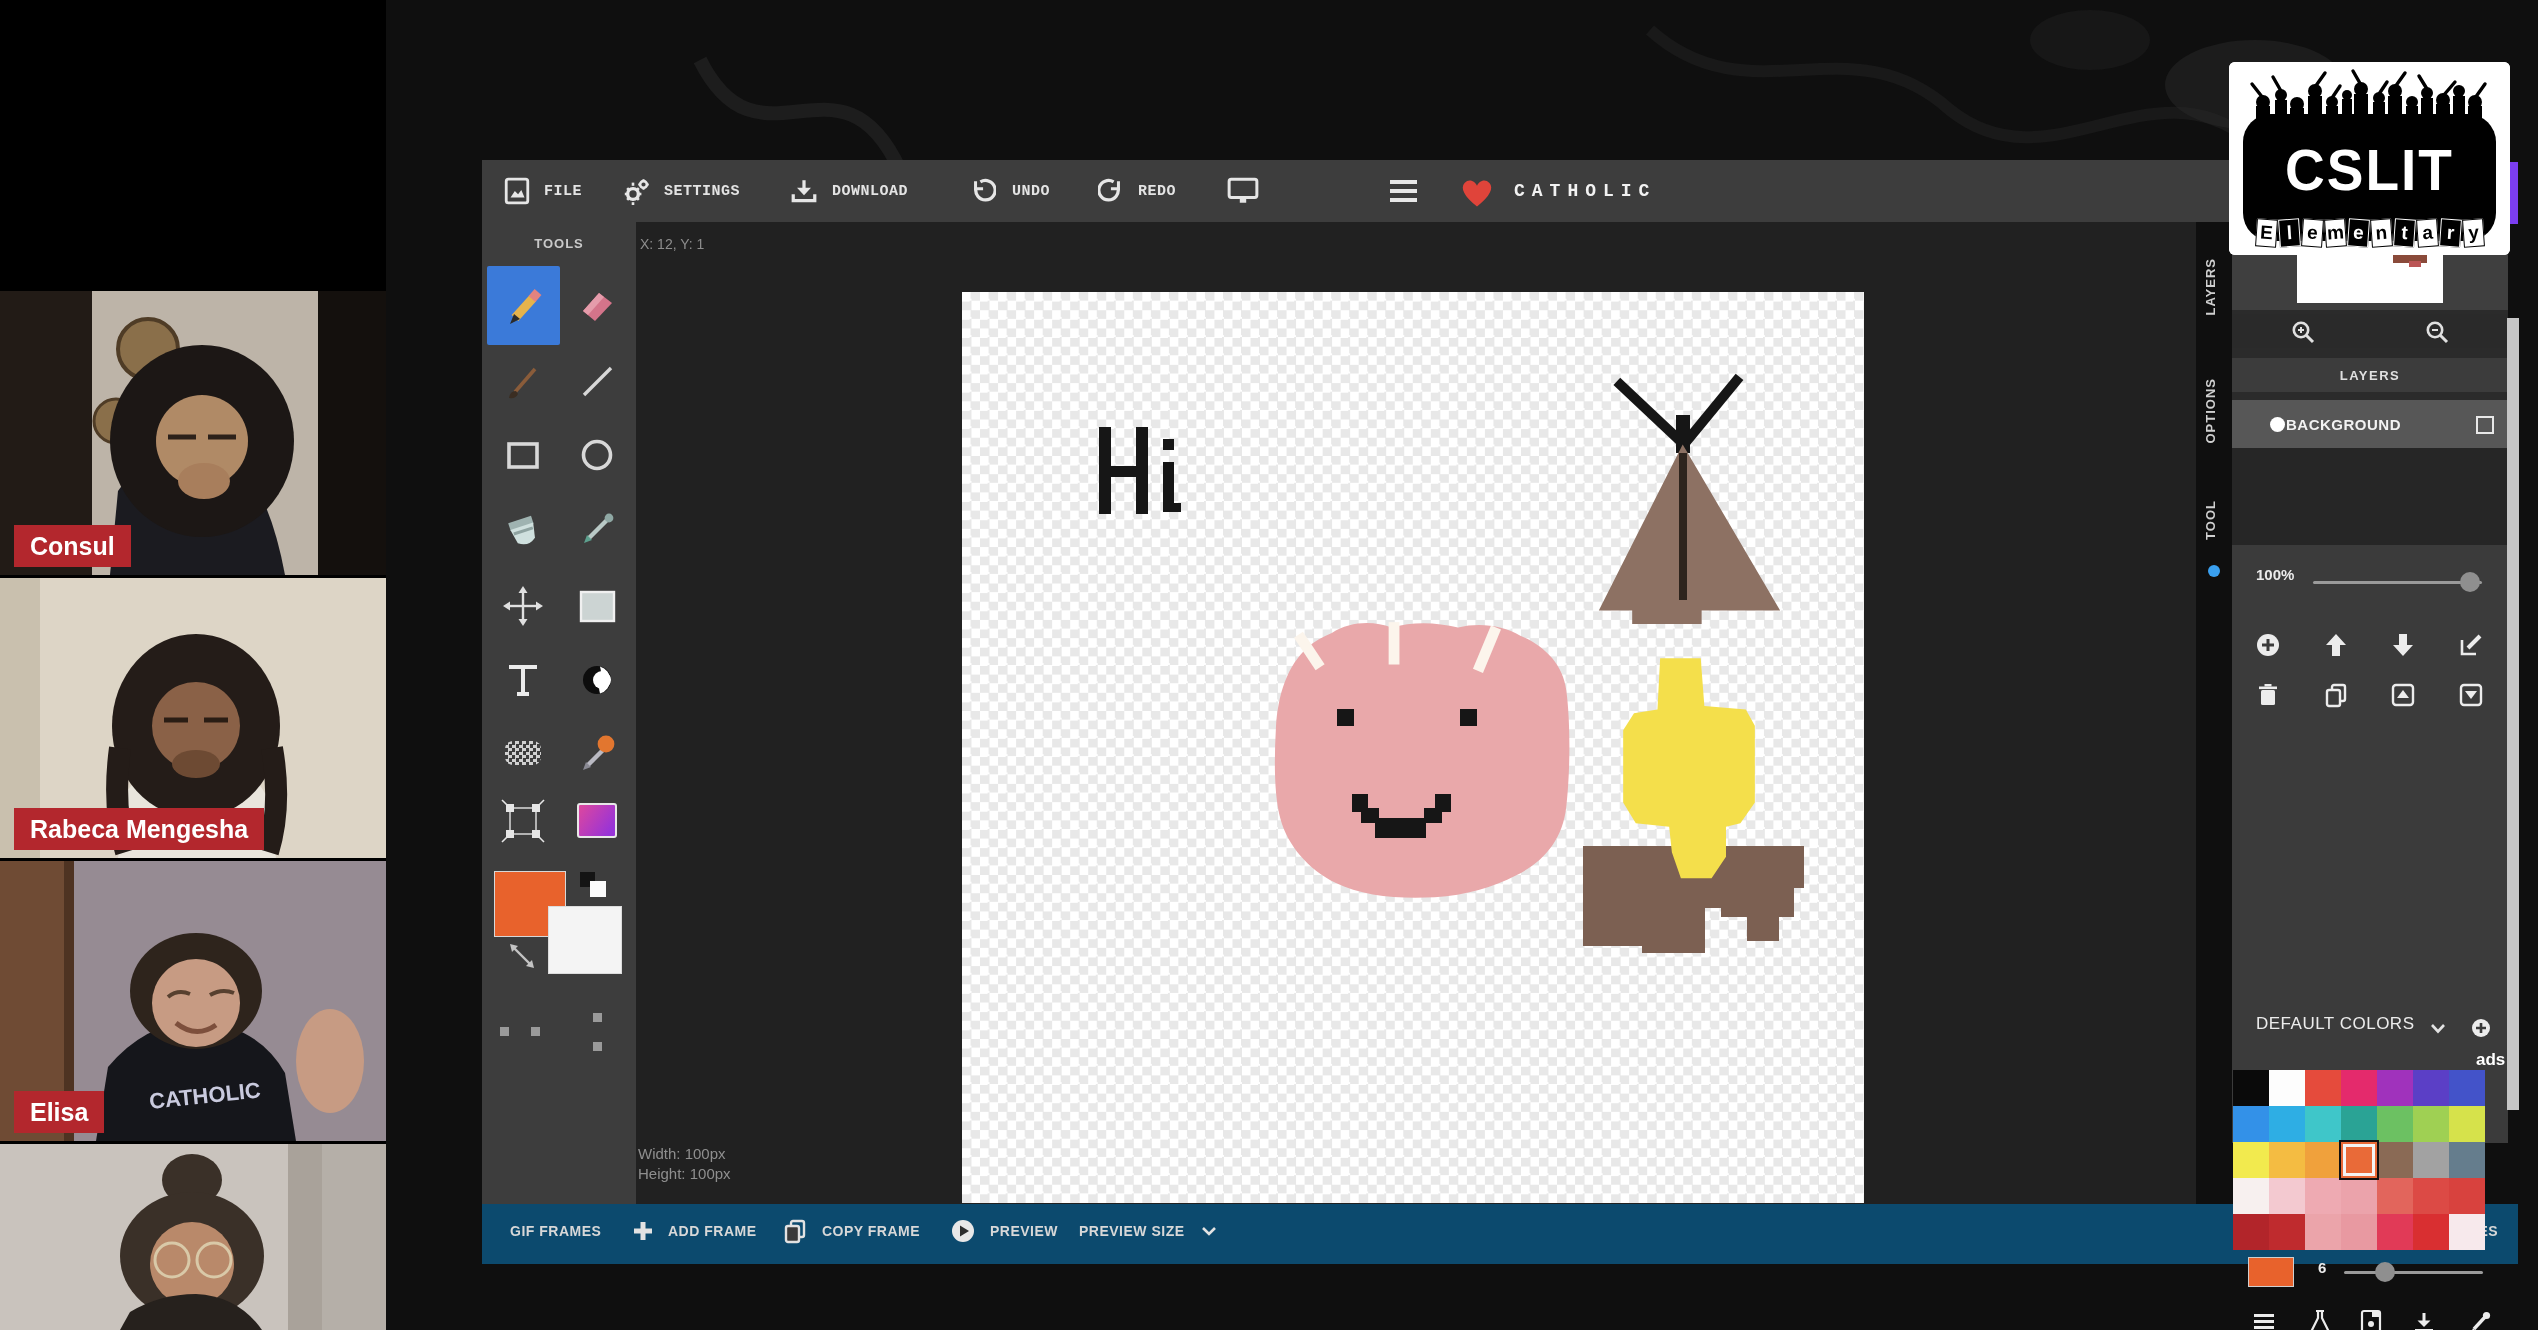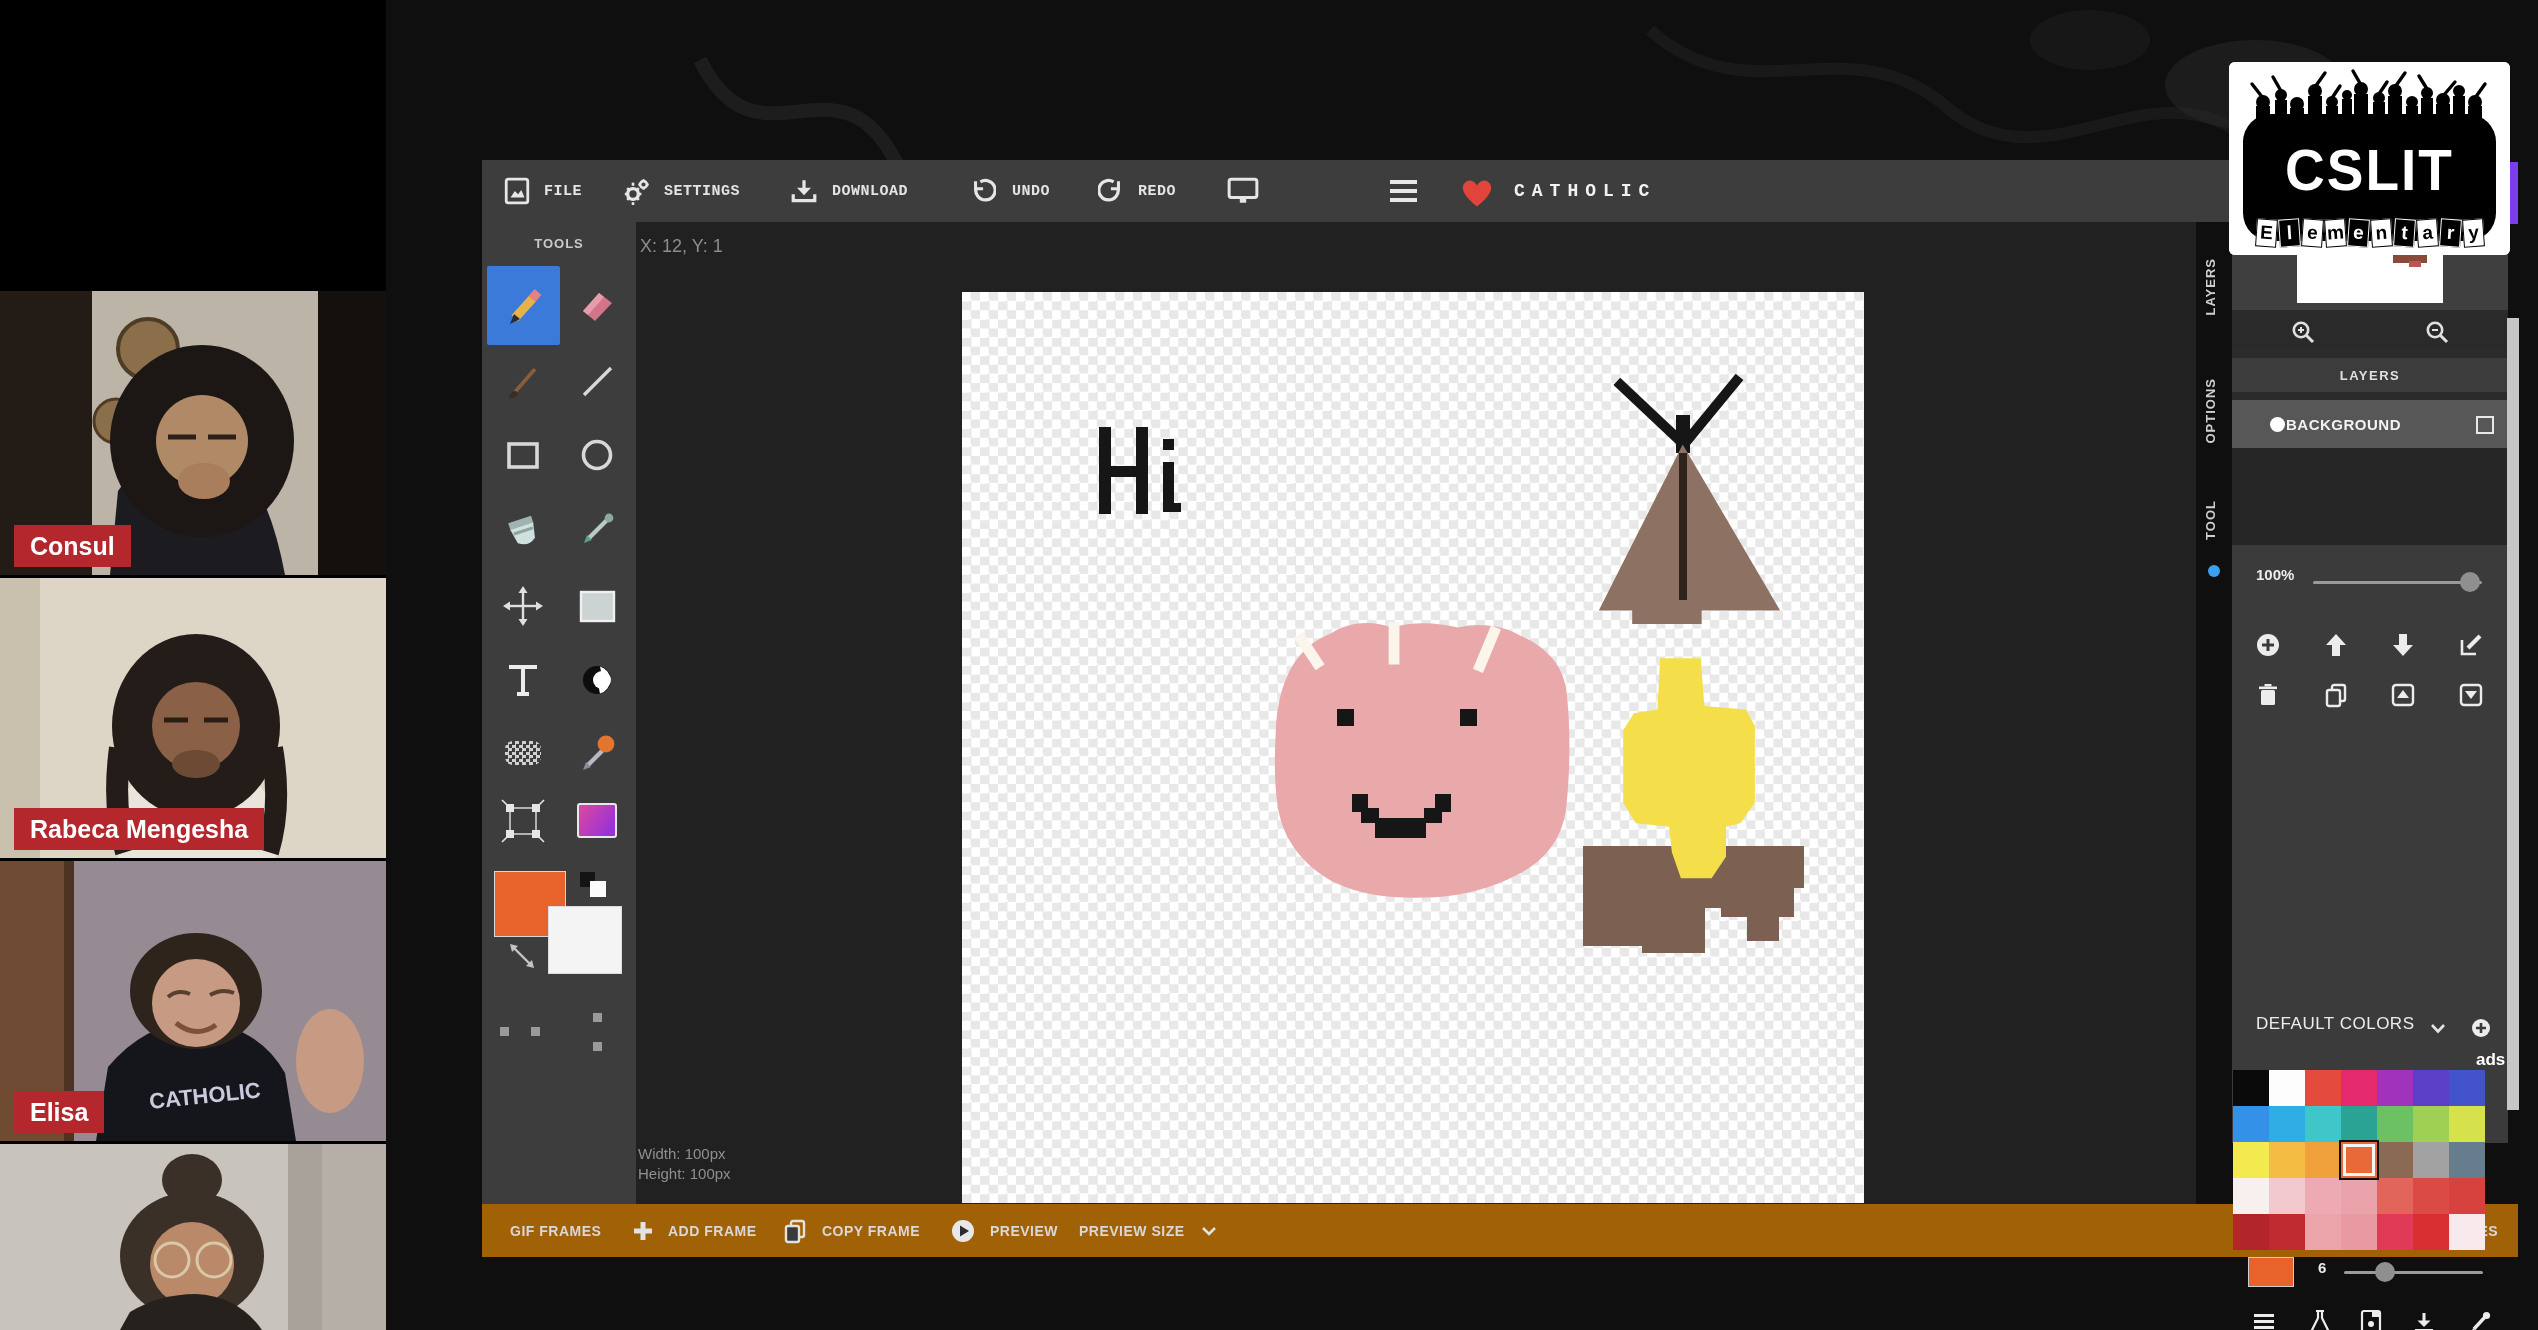--- a/index.html
+++ b/index.html
@@ -30,26 +30,26 @@
                  display:flex;align-items:center;justify-content:center;}
   .swatch-primary{position:absolute;left:12px;top:649px;width:70px;height:64px;background:#e8622c;
                   border:1px solid #d8d8d8;}
   .swatch-secondary{position:absolute;left:66px;top:684px;width:72px;height:66px;background:#f4f4f4;
                     border:1px solid #dcdcdc;}
   .dot{position:absolute;width:9px;height:9px;background:#9a9a9a;}
   .dither-chip{width:36px;height:24px;border-radius:8px;
      background:repeating-conic-gradient(#d0d0d0 0% 25%, rgba(0,0,0,0) 0% 50%) 0 0/7px 7px;}
   
   .canvas-area{position:absolute;left:636px;top:222px;width:1560px;height:982px;background:#212121;}
-  .coords{position:absolute;left:4px;top:14px;color:#8d8d8d;font-size:18px;}
+  .coords{position:absolute;left:4px;top:14px;color:#8d8d8d;font-size:14px;}
   .wh-label{position:absolute;left:2px;top:922px;color:#8f8f8f;font-size:15px;line-height:20px;}
   .pix-canvas{position:absolute;left:326px;top:70px;width:902px;height:911px;
      background:repeating-conic-gradient(#e8e8e8 0% 25%, #ffffff 0% 50%) 0 0/18.04px 18.22px;}
   
-  .bottom-bar{position:absolute;left:482px;top:1204px;width:2036px;height:53px;background:#a16207;}
+  .bottom-bar{position:absolute;left:482px;top:1204px;width:2036px;height:60px;background:#0c4a6e;}
   .bb-item{position:absolute;top:0;height:54px;display:flex;align-items:center;color:#dcdcdc;}
   .bb-label{font-size:14px;font-weight:bold;letter-spacing:.5px;color:#d8d8d8;}
   
   .right-tab{position:absolute;color:#cfcfcf;font-size:13px;font-weight:bold;letter-spacing:1px;
              writing-mode:vertical-rl;transform:rotate(180deg);}
   .right-panel{position:absolute;left:2232px;top:230px;width:276px;height:913px;background:#2b2b2b;}
   .rp-band{position:absolute;left:0;top:16px;width:276px;height:64px;background:#3f3f3f;}
   .rp-thumb{position:absolute;left:65px;top:23px;width:146px;height:50px;background:#fff;overflow:hidden;}
   .rp-magrow{position:absolute;left:0;top:84px;width:276px;height:34px;background:#2a2a2a;}
   .rp-header{position:absolute;left:0;top:128px;width:276px;height:34px;background:#3c3c3c;

